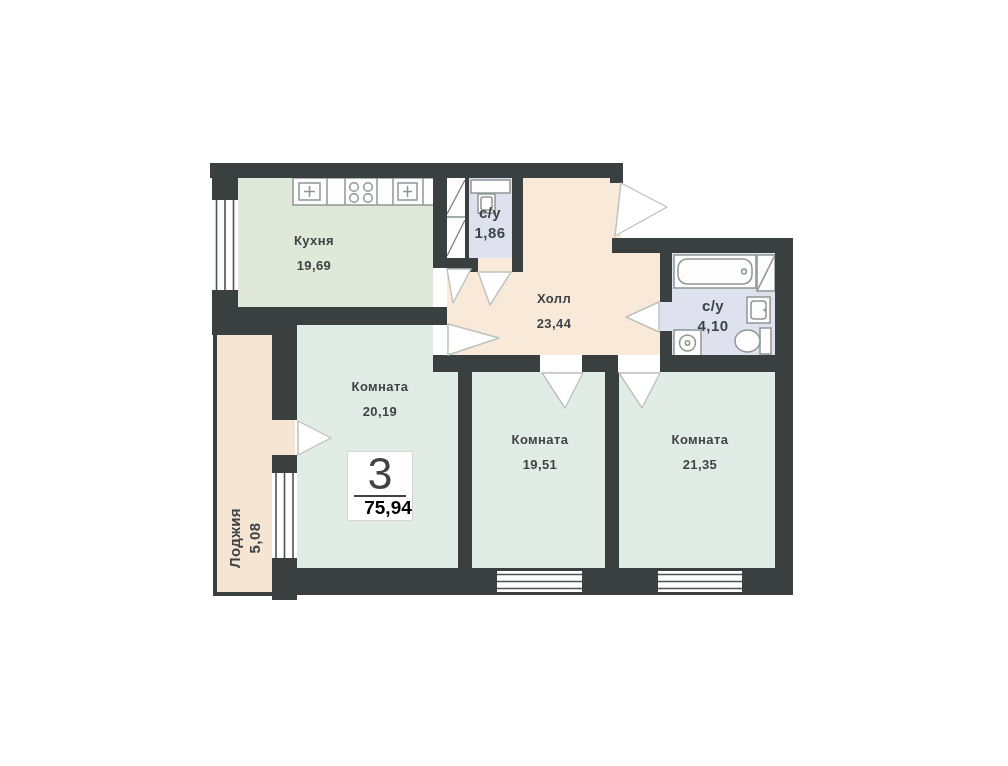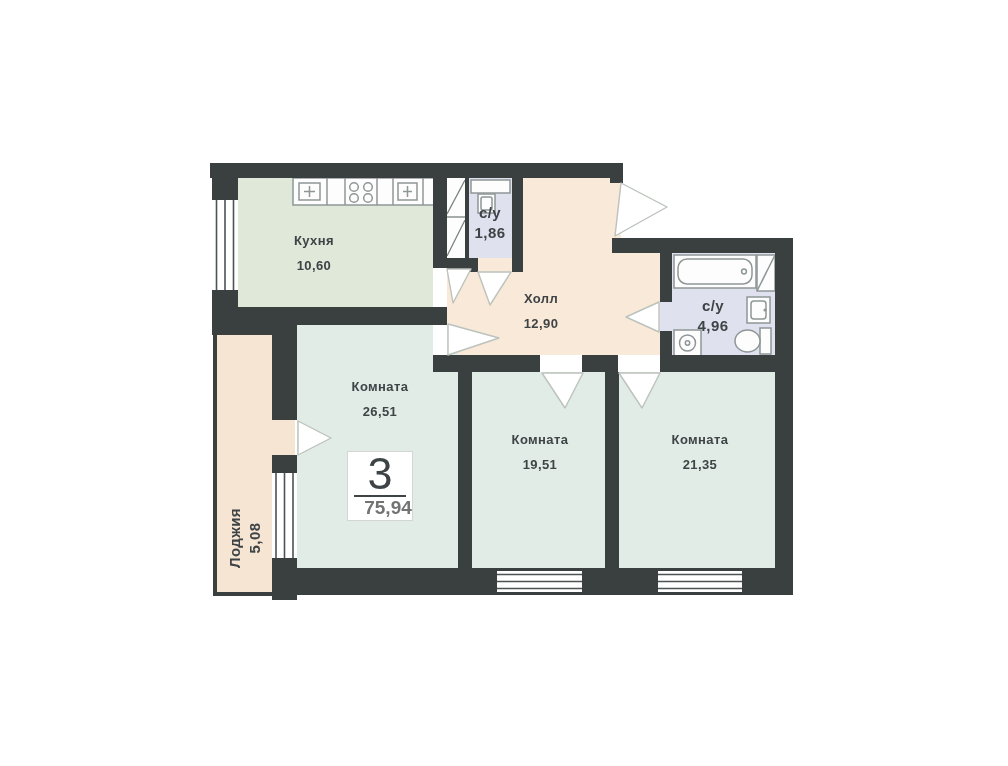--- a/index.html
+++ b/index.html
@@ -14,21 +14,21 @@
   }
   .lbl.size-lg{font-size:13px;line-height:25px;}
   .lbl.size-sm{font-size:15px;line-height:20px;}
   .lbl.rotated{transform:translate(-50%,-50%) rotate(-90deg);}
   .badge{
     position:absolute;width:66px;height:70px;background:#ffffff;
     border:1px solid #d2d7d5;box-sizing:border-box;text-align:center;
   }
   .badge-rooms{font-size:45px;line-height:43px;font-weight:400;color:#3e4446;}
   .badge-divider{width:52px;border-top:2px solid #3e4446;margin:0 auto;}
-  .badge-area{font-size:19px;line-height:22px;font-weight:600;color:#737373;margin-left:16px;}
+  .badge-area{font-size:19px;line-height:22px;font-weight:600;color:#000000;margin-left:16px;}
 </style>
 </head>
 <body>
 
 <div class="stage">
 
   <svg class="plan-svg" width="1008" height="766" viewBox="0 0 1008 766">
 
     <g>
       <rect x="237" y="177" width="210" height="131" fill="#e0e8da"></rect>
@@ -164,41 +164,41 @@
       <polygon points="448,324 499,338 448,355"></polygon>
       <polygon points="659,302 626,317 659,332"></polygon>
       <polygon points="542,373 583,373 565,408"></polygon>
       <polygon points="619,373 660,373 642,408"></polygon>
       <polygon points="298,421 331,438 298,455"></polygon>
     </g>
   </svg>
 
   <div class="lbl size-lg" style="left:314px;top:228px">
     <div>Кухня</div>
-    <div>10,60</div>
+    <div>19,69</div>
   </div>
 
   <div class="lbl size-sm" style="left:490px;top:203px">
     <div>с/у</div>
     <div>1,86</div>
   </div>
 
-  <div class="lbl size-lg" style="left:541px;top:286px">
+  <div class="lbl size-lg" style="left:554px;top:286px">
     <div>Холл</div>
-    <div>12,90</div>
+    <div>23,44</div>
   </div>
 
   <div class="lbl size-sm" style="left:713px;top:296px">
     <div>с/у</div>
-    <div>4,96</div>
+    <div>4,10</div>
   </div>
 
   <div class="lbl size-lg" style="left:380px;top:374px">
     <div>Комната</div>
-    <div>26,51</div>
+    <div>20,19</div>
   </div>
 
   <div class="lbl size-lg" style="left:540px;top:427px">
     <div>Комната</div>
     <div>19,51</div>
   </div>
 
   <div class="lbl size-lg" style="left:700px;top:427px">
     <div>Комната</div>
     <div>21,35</div>

